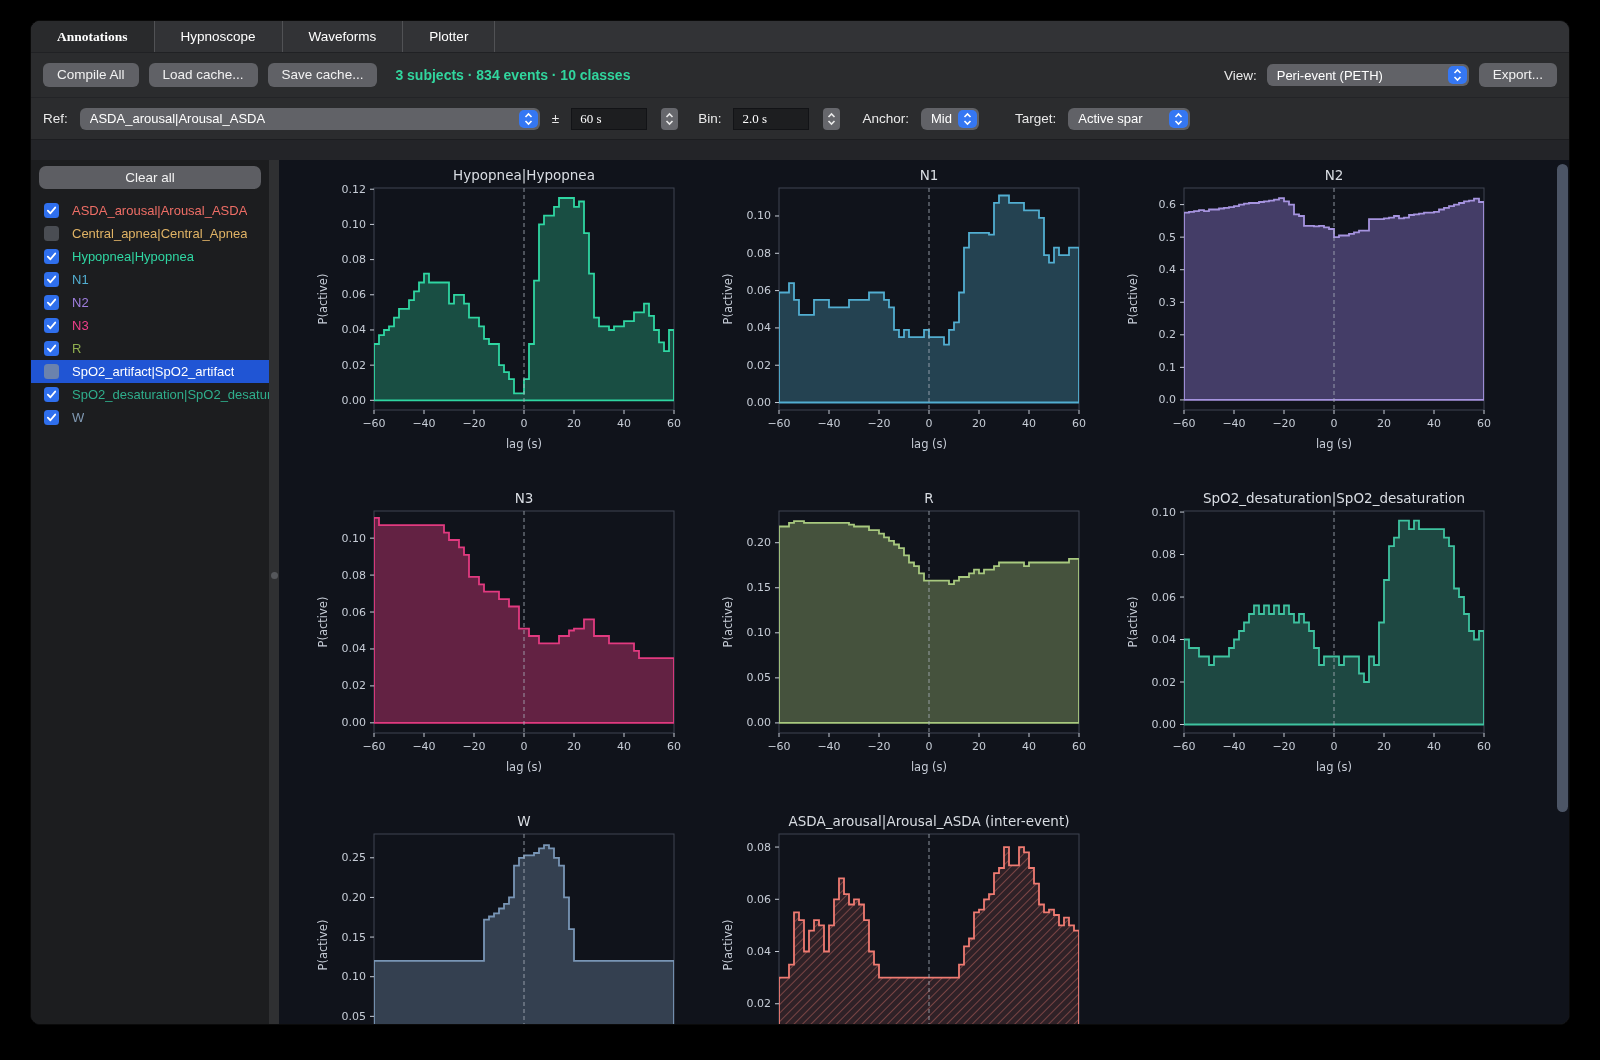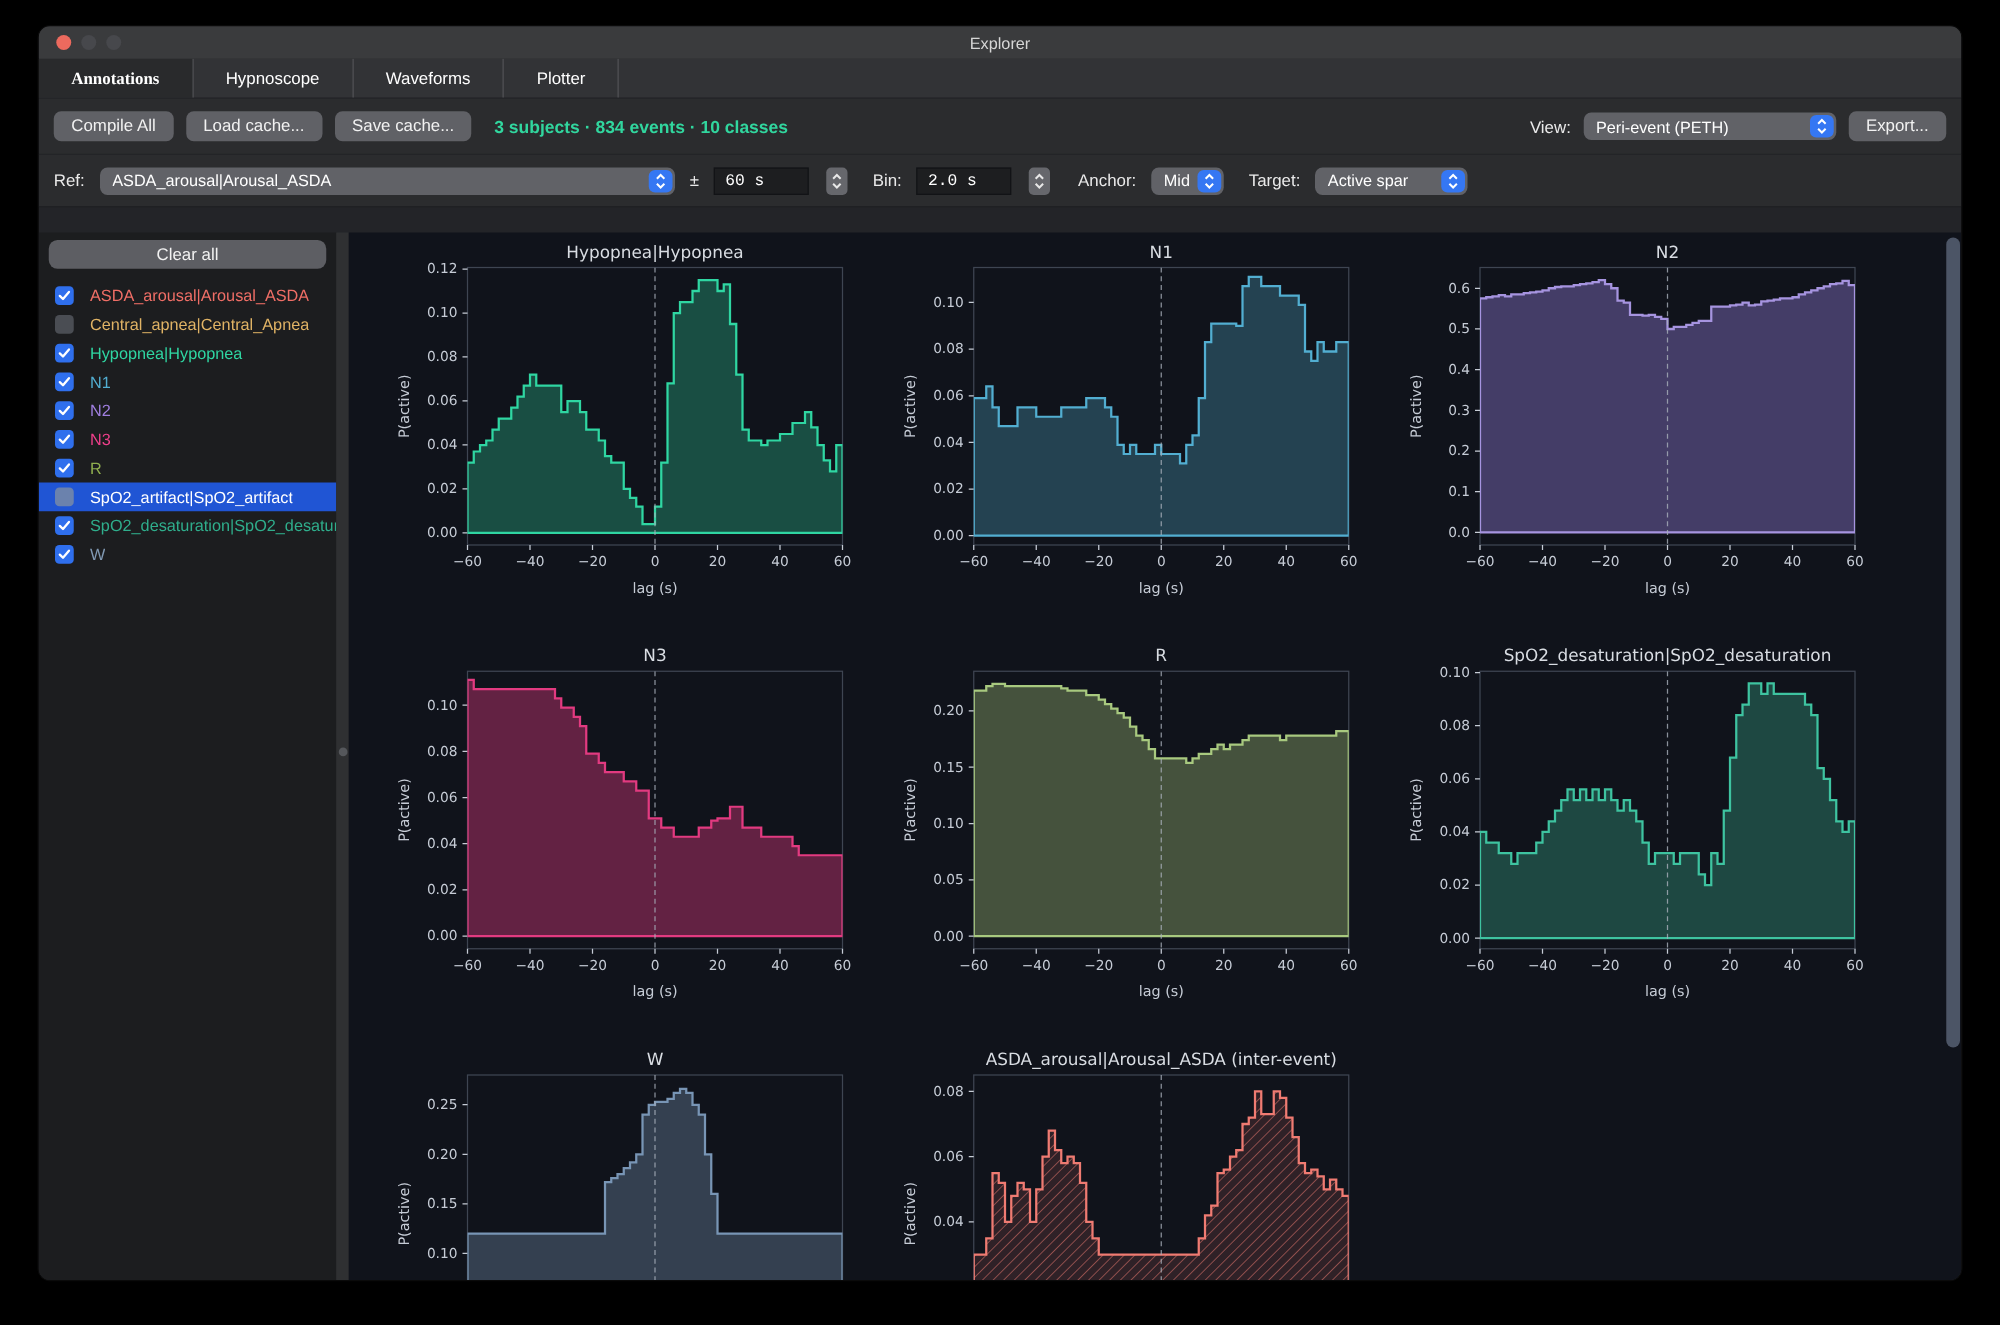--- a/index.html
+++ b/index.html
@@ -22,21 +22,21 @@
   .tb2{height:41px;background:#2b2c2e;display:flex;align-items:center;padding:0 12px;gap:12px;border-bottom:1px solid #1c1d20;flex:0 0 auto;}
   .btn{background:#606166;border:none;border-radius:6px;color:#f2f2f2;font-size:13.5px;
     font-family:"Liberation Sans",sans-serif;padding:4px 14px;height:24px;line-height:16px;}
   .status{color:#31d69e;font-size:14px;margin-left:8px;font-weight:bold;}
   .spacer{flex:1;}
   .lbl{color:#eaeaea;font-size:13.5px;}
   .popup{background:#616267;border-radius:6px;height:22px;display:flex;align-items:center;color:#fff;font-size:13px;padding-left:10px;}
   .popup .ptext{flex:1;white-space:nowrap;overflow:hidden;}
   .pstep{width:19px;height:18px;background:#3577f3;border-radius:5px;margin:0 2px 0 6px;display:flex;align-items:center;justify-content:center;}
   .field{background:#1d1e20;border:1px solid #121316;color:#fff;font-size:13px;height:20px;padding:0 8px;width:58px;
-    font-family:Liberation Mono, monospace;}
+    font-family:Liberation Serif, serif;}
   .spin{width:17px;height:22px;background:#66676c;border-radius:4px;margin-left:2px;display:flex;align-items:center;justify-content:center;}
   
   .content{flex:1;display:flex;min-height:0;margin-top:20px;}
   .sidebar{width:238px;background:#1c1d1f;flex:0 0 auto;padding-top:6px;}
   .clear-btn{display:block;background:#5d5e63;border:none;border-radius:7px;color:#f2f2f2;font-size:13.5px;
     height:23px;width:222px;margin:0 auto 10px auto;font-family:"Liberation Sans",sans-serif;}
   .side-row{height:23px;display:flex;align-items:center;padding-left:13px;font-size:13px;white-space:nowrap;overflow:hidden;}
   .side-row.selected{background:#2055d4;color:#fff;}
   .cb{width:15px;height:15px;border-radius:3.5px;margin-right:13px;flex:0 0 auto;display:flex;align-items:center;justify-content:center;}
   .cb.on{background:#2f6fed;}
@@ -52,28 +52,20 @@
   .charts{display:grid;grid-template-columns:repeat(3,405px);grid-auto-rows:323px;}
   .chart-cell{width:405px;height:323px;}
   .vscroll{position:absolute;right:1px;top:4px;width:11px;height:648px;border-radius:5.5px;background:#4c5566;}
   svg text{font-family:"DejaVu Sans",sans-serif;}
 </style>
 </head>
 <body>
 
 <div class="window">
 
-  <div class="titlebar">
-    <div class="lights">
-      <div class="light red"></div>
-      <div class="light gray"></div>
-      <div class="light gray"></div>
-    </div>
-    <div class="win-title">Explorer</div>
-  </div>
 
   <div class="tabbar" id="tabbar">
       <div class="tab active">Annotations</div>
       <div class="tab">Hypnoscope</div>
       <div class="tab">Waveforms</div>
       <div class="tab">Plotter</div>
     </div>
 
   <div class="tb1">
     <button class="btn">Compile All</button>
@@ -124,21 +116,21 @@
     <span class="lbl" style="margin-left:10px">Anchor:</span>
     <div class="popup" style="width:48px">
       <span class="ptext">Mid</span>
       <span class="pstep">
         <svg width="9" height="14" viewBox="0 0 9 14">
             <path d="M1.5 5 L4.5 2 L7.5 5" fill="none" stroke="#fff" stroke-width="1.6"></path>
             <path d="M1.5 9 L4.5 12 L7.5 9" fill="none" stroke="#fff" stroke-width="1.6"></path>
           </svg>
       </span>
     </div>
-    <span class="lbl" style="margin-left:8px">Target:</span>
+    <span class="lbl" style="margin-left:24px">Target:</span>
     <div class="popup" style="width:112px">
       <span class="ptext">Active spar</span>
       <span class="pstep">
         <svg width="9" height="14" viewBox="0 0 9 14">
             <path d="M1.5 5 L4.5 2 L7.5 5" fill="none" stroke="#fff" stroke-width="1.6"></path>
             <path d="M1.5 9 L4.5 12 L7.5 9" fill="none" stroke="#fff" stroke-width="1.6"></path>
           </svg>
       </span>
     </div>
   </div>

